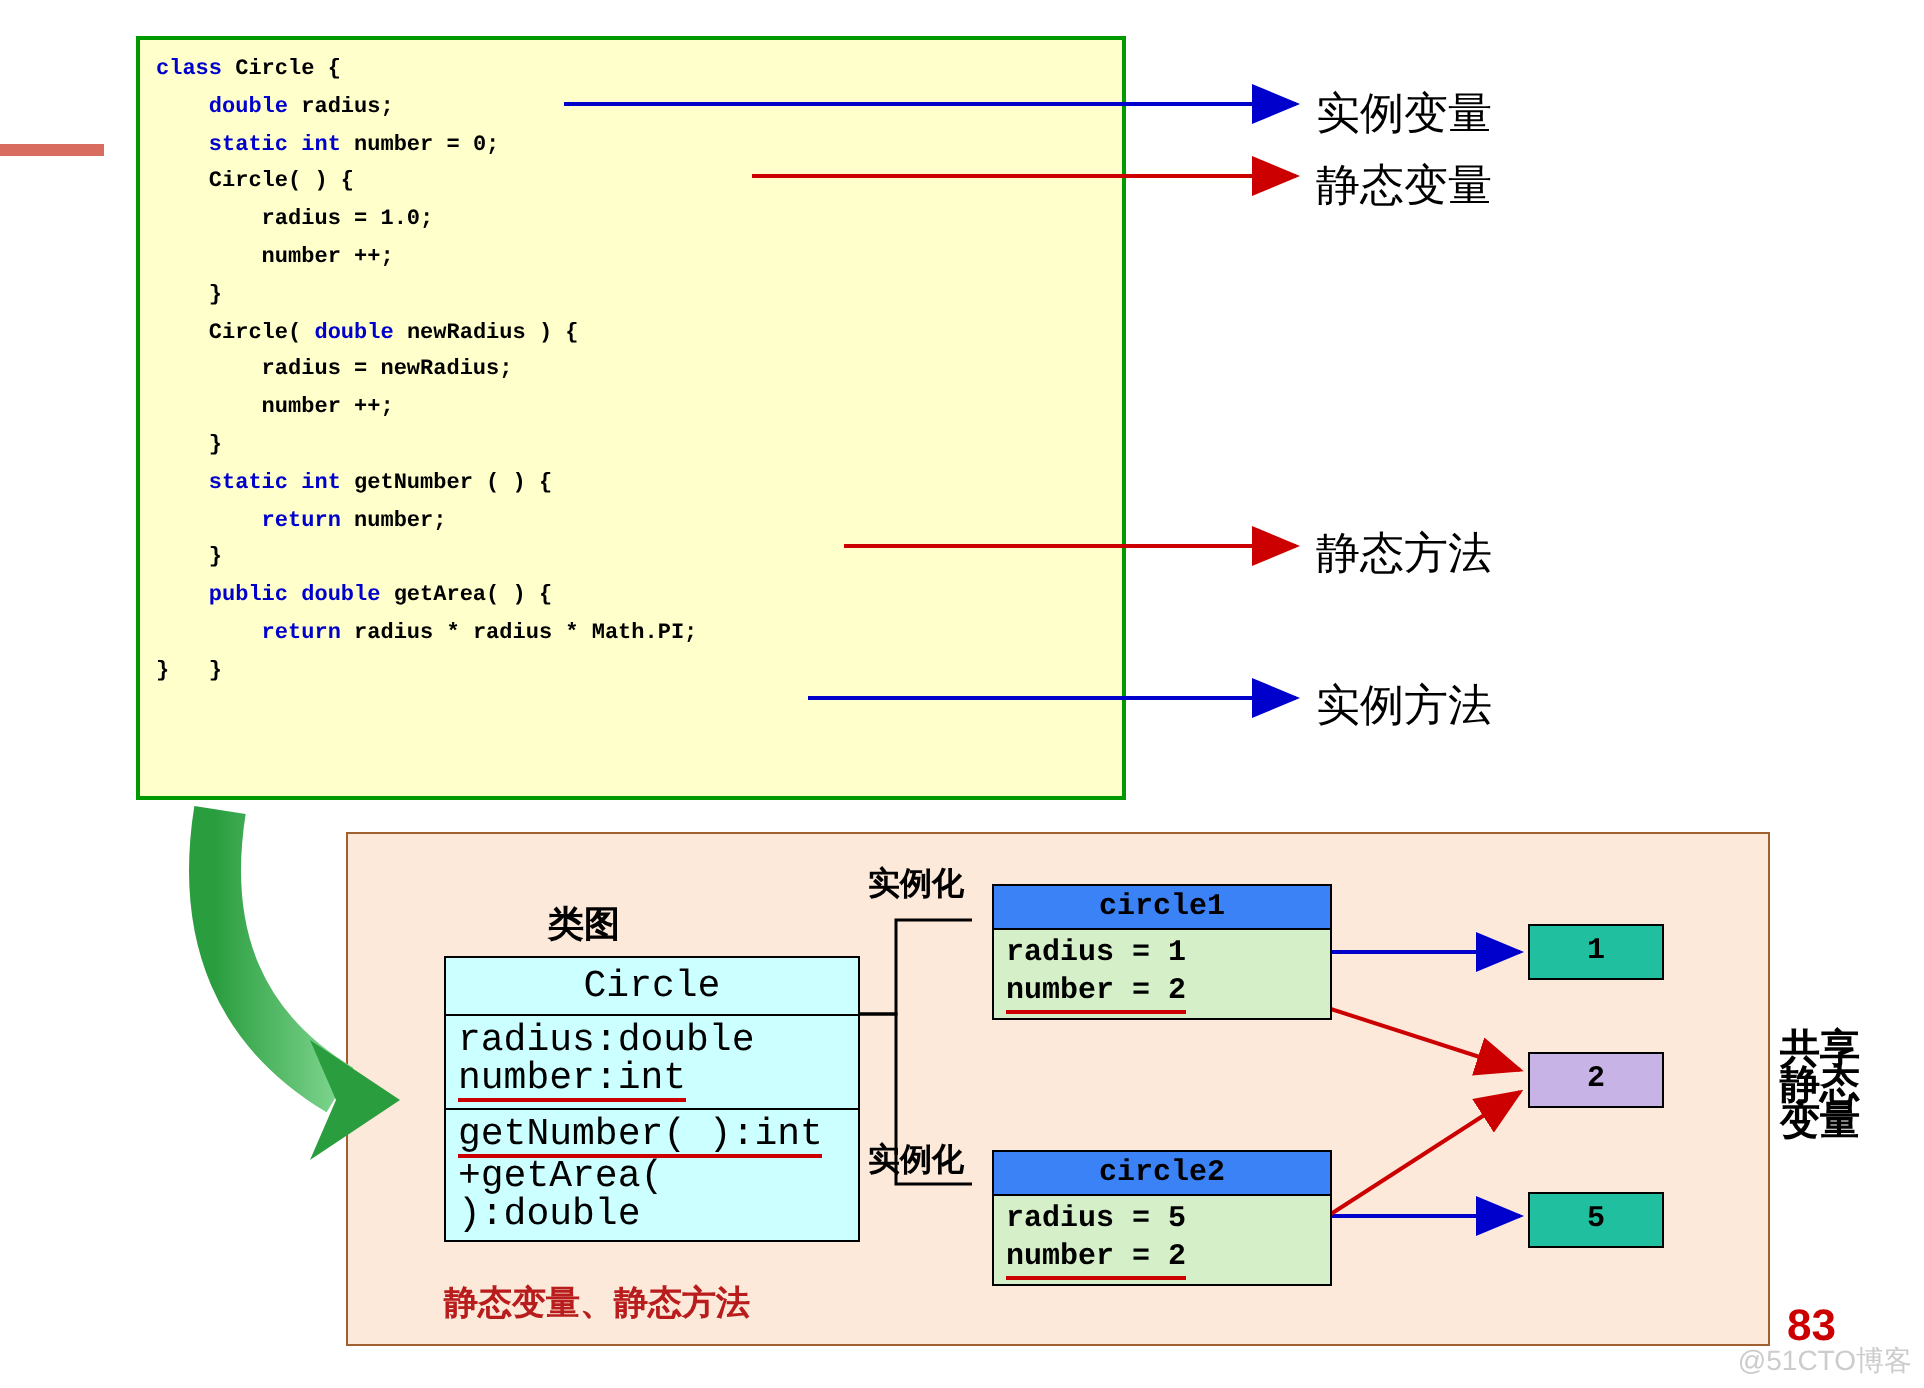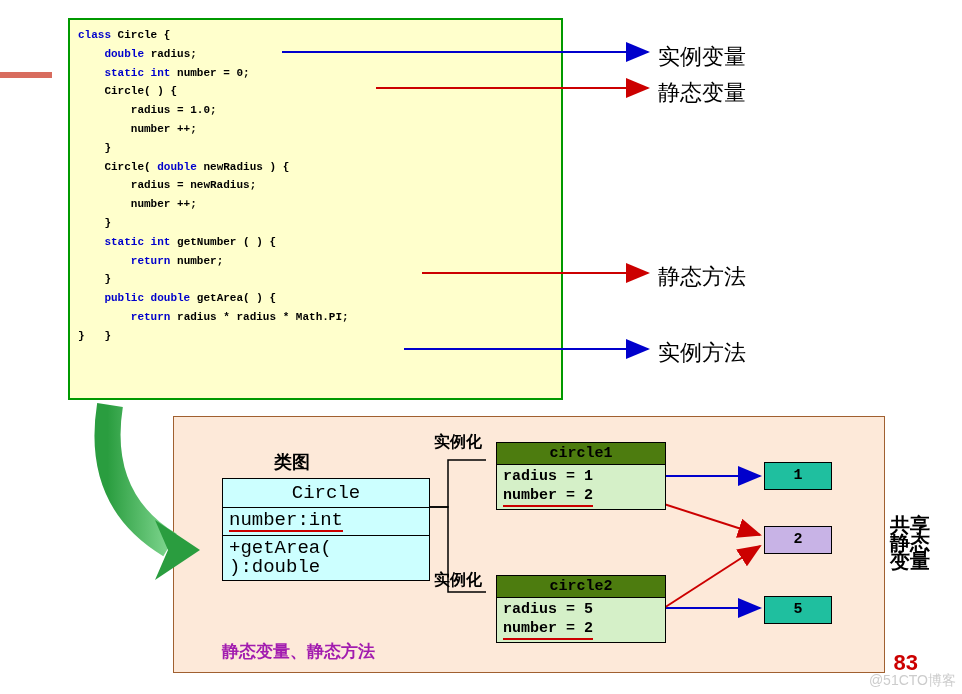--- a/index.html
+++ b/index.html
@@ -80,21 +80,21 @@
     border: 1.5px solid #000;
     background: #d5f0c8;
     font-family: "Courier New", monospace;
     font-weight: bold;
     font-size: 15px;
   }
   .inst-head {
     border-bottom: 1.5px solid #000;
     text-align: center;
     padding: 2px 0;
-    background: #4d7c0f;
+    background: #3b82f6;
   }
   .inst-body {
     padding: 2px 6px;
     line-height: 19px;
   }
 
   .val-box {
     position: absolute;
     border: 1.5px solid #000;
     width: 66px;
@@ -113,21 +113,21 @@
     font-family: "SimSun","Microsoft YaHei",sans-serif;
     font-weight: bold;
     font-size: 18px;
   }
   .cn-small {
     position: absolute;
     font-family: "SimSun","Microsoft YaHei",sans-serif;
     font-size: 20px;
     line-height: 18px;
   }
-  .blue-text { color: #a21caf; font-weight: bold; }
+  .blue-text { color: #b91c1c; font-weight: bold; }
 
   .underline-red {
     border-bottom: 2px solid #cc0000;
     display: inline-block;
   }
 
   .watermark {
     position: absolute;
     right: 6px;
     bottom: 4px;
@@ -216,23 +216,25 @@
 
   <line x1="614" y1="608" x2="760" y2="608" stroke="#0000cc" stroke-width="2" marker-end="url(#arr-blue)"></line>
   <line x1="636" y1="626" x2="760" y2="546" stroke="#cc0000" stroke-width="2" marker-end="url(#arr-red)"></line>
 </svg>
 
 <div class="cn-label" style="left:274px; top:450px;">类图</div>
 
 <div class="uml-box" style="left:222px; top:478px; width:206px;">
   <div class="uml-head">Circle</div>
   <div class="uml-sec">
+    <div>radius:double</div>
     <div><span class="underline-red">number:int</span></div>
   </div>
   <div class="uml-sec">
+    <div><span class="underline-red">getNumber( ):int</span></div>
     <div>+getArea( ):double</div>
   </div>
 </div>
 
 <div class="cn-label" style="left:434px; top:432px; font-size:16px;">实例化</div>
 <div class="cn-label" style="left:434px; top:570px; font-size:16px;">实例化</div>
 
 <div class="inst-box" style="left:496px; top:442px; width:168px;">
   <div class="inst-head">circle1</div>
   <div class="inst-body">

